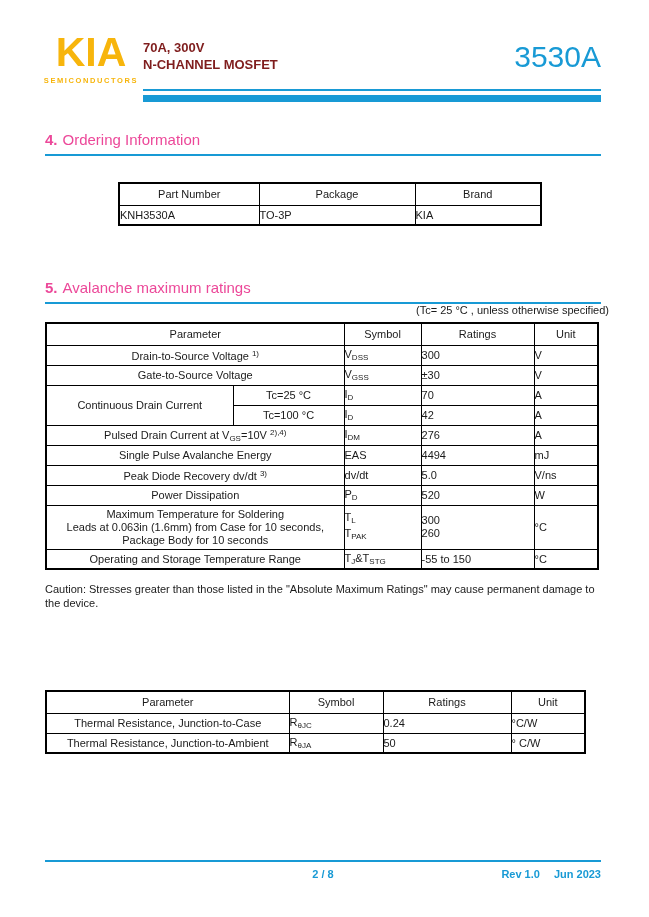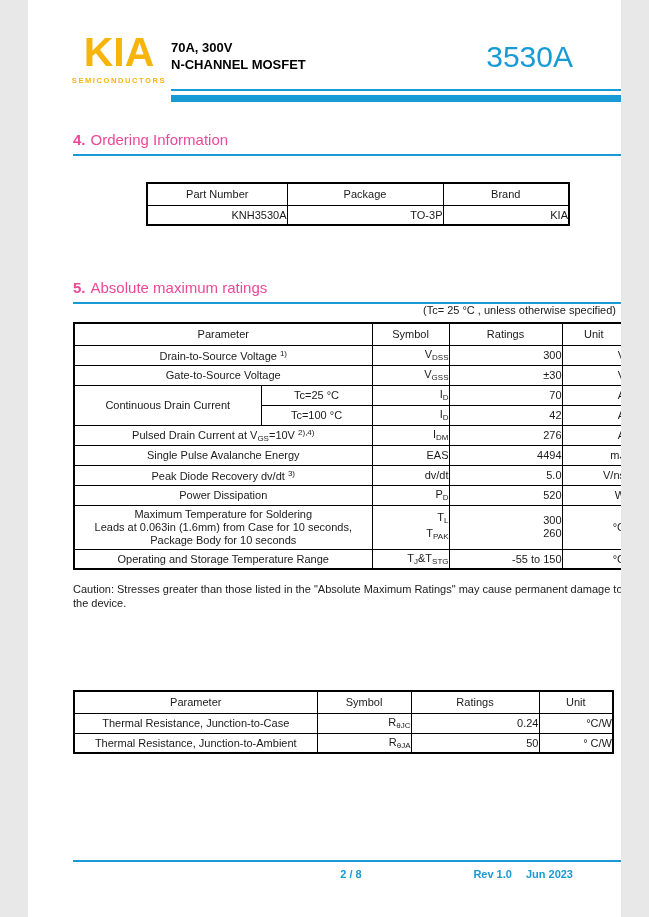--- a/index.html
+++ b/index.html
@@ -1,50 +1,50 @@
 <!DOCTYPE html>
 <html><head>
 <meta charset="utf-8">
 <style>
   * { margin:0; padding:0; box-sizing:border-box; }
   html,body { background:#e8e8e8; }
   .page {
-    position:relative; width:593px; height:917px; background:#ffffff;
+    position:relative; width:649px; height:917px; background:#ffffff;
     font-family:"Liberation Sans","DejaVu Sans",sans-serif; color:#1a1a1a;
     margin:0 auto; overflow:hidden;
   }
   
   .logo-block { position:absolute; left:38px; top:30px; width:106px; text-align:center; }
   .logo-text { font-size:41px; font-weight:800; color:#F7B50C; letter-spacing:0px; line-height:44px; }
   .logo-sub  { font-size:7.5px; font-weight:bold; color:#F7B50C; letter-spacing:1.6px; margin-top:2px; white-space:nowrap; }
-  .header-mid { position:absolute; left:143px; top:39px; color:#000000; font-weight:bold; font-size:13px; line-height:17px; }
+  .header-mid { position:absolute; left:143px; top:39px; color:#7f1d1d; font-weight:bold; font-size:13px; line-height:17px; }
   .part-big { position:absolute; right:48px; top:41px; color:#189AD5; font-size:30px; line-height:32px; }
   .hrule-thin  { position:absolute; left:143px; width:458px; top:89px; height:2px; background:#189AD5; }
   .hrule-thick { position:absolute; left:143px; width:458px; top:95px; height:7px; background:#189AD5; }
   
   .sec-h { position:absolute; left:45px; width:556px; color:#ec4899; font-size:15px;
            padding-bottom:6px; border-bottom:2px solid #189AD5; }
   .sec-h .num { font-weight:bold; }
   .sec-h .ttl { margin-left:5px; }
   
   table { border-collapse:collapse; table-layout:fixed; }
   .tbl { border:2px solid #000; font-size:11px; color:#1a1a1a; }
   .tbl th, .tbl td { border:1px solid #000; font-weight:normal; vertical-align:middle; }
   .tbl th { text-align:center; height:22px; }
-  .tbl td { height:20px; text-align:right; }
+  .tbl td { height:20px; text-align:left; }
   .tbl td.p { text-align:center; padding:2px 6px; }
   .preline { white-space:pre-line; line-height:13px; }
   .ml { line-height:13px; padding-top:3px; padding-bottom:3px; }
   sub { font-size:8px; vertical-align:-2px; }
   sup { font-size:8px; vertical-align:4px; }
   
   #sec4-heading { top:131px; }
   #ordering-table { position:absolute; left:118px; top:182px; width:422px; }
   #sec5-heading { top:279px; }
-  #sec5-note { position:absolute; left:36px; top:304px; width:552px; text-align:right; font-size:11px; color:#1a1a1a; }
+  #sec5-note { position:absolute; left:57px; top:304px; width:552px; text-align:right; font-size:11px; color:#1a1a1a; }
   #abs-table { position:absolute; left:45px; top:322px; width:552px; }
   #caution { position:absolute; left:45px; top:582px; width:560px; font-size:11px; line-height:14px; color:#1a1a1a; }
   #sec6-heading { top:651px; }
   #thermal-table { position:absolute; left:45px; top:690px; width:539px; }
   
   .frule { position:absolute; left:45px; width:556px; top:860px; height:2px; background:#189AD5; }
   .fpage { position:absolute; left:45px; width:556px; top:868px; text-align:center; color:#189AD5; font-size:11px; font-weight:bold; }
   .frev  { position:absolute; right:48px; top:868px; color:#189AD5; font-size:11px; font-weight:bold; }
   .frev span { margin-left:14px; }
 </style>
@@ -83,21 +83,21 @@
     </tr>
     <tr>
       <td>KNH3530A</td>
       <td>TO-3P</td>
       <td>KIA</td>
     </tr>
   </tbody>
     </table>
 
   <div class="sec-h" id="sec5-heading">
-    <span class="num">5.</span><span class="ttl">Absolute maximum ratings</span>
+    <span class="num">5.</span><span class="ttl">Avalanche maximum ratings</span>
   </div>
   <div id="sec5-note">(Tc= 25 °C , unless otherwise specified)</div>
 
   <table class="tbl" id="abs-table">
     <colgroup>
         <col style="width:187px">
         <col style="width:111px">
         <col style="width:77px">
         <col style="width:113px">
         <col style="width:64px">

